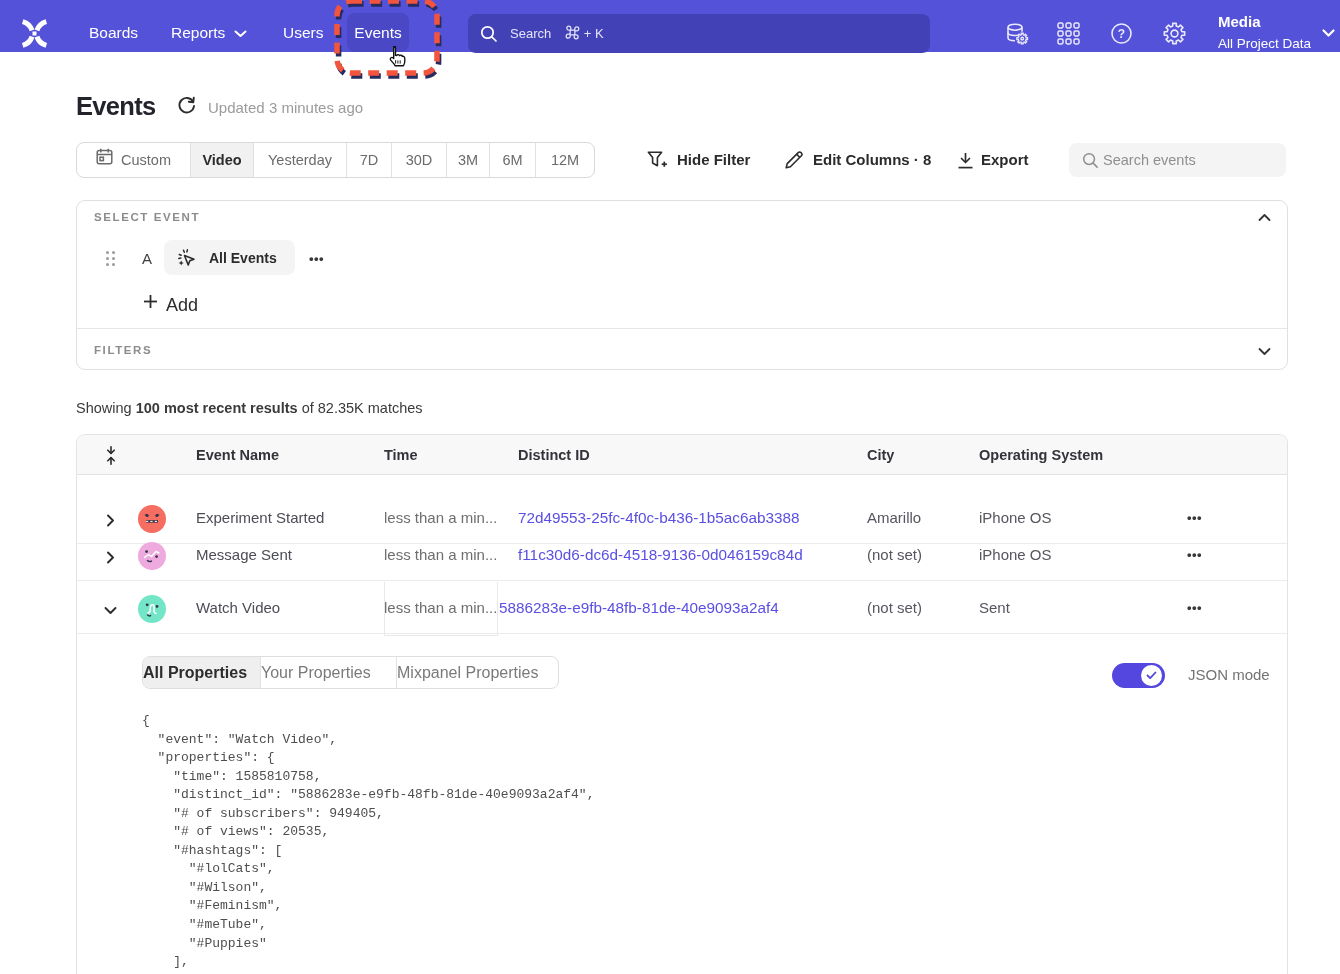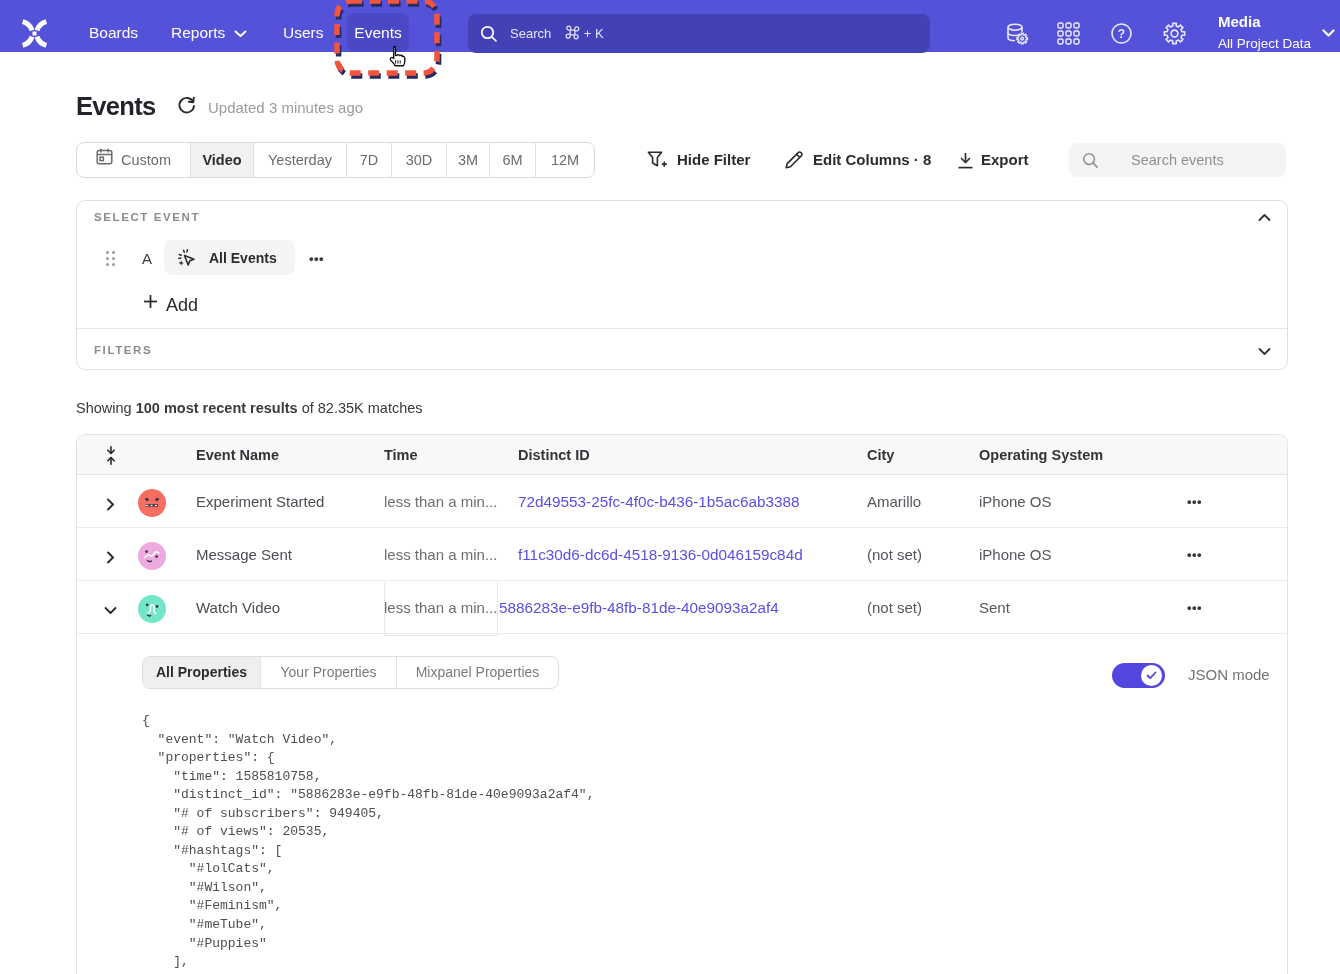--- a/index.html
+++ b/index.html
@@ -49,22 +49,22 @@
 .row { position:absolute; left:0; width:1210px; height:53px; border-bottom:1px solid #ececec; }
 .cell { position:absolute; top:0; height:53px; line-height:54px; font-size:15px; }
 .cname { color:#4c4d55; }
 .ctime { color:#6e6e6e; }
 .cid { color:#5a4fe2; font-size:15.3px; }
 .ccity { color:#55565e; }
 .dots3 { font-size:13px; font-weight:700; color:#3a3a3a; letter-spacing:0.5px; }
 
 #tabs { position:absolute; left:142px; top:656px; height:33px; display:flex;
   border:1px solid #dedede; border-radius:8px; overflow:hidden; background:#fff; }
-#tabs .tab { height:31px; line-height:31px; font-size:14px; color:#7a7a7a;
-  border-right:1px solid #e2e2e2; text-align:center; }
+#tabs .tab { height:31px; line-height:31px; font-size:16px; color:#7a7a7a;
+  border-right:1px solid #e2e2e2; }
 #tabs .tab:last-child { border-right:none; }
 #tabs .tsel { background:#efefef; color:#2c2c2c; font-weight:700; }
 #jsonmode { position:absolute; left:1188px; top:666px; font-size:15px; font-weight:400; color:#737373; }
 #jsonpre { position:absolute; left:142px; top:712px; font-family:"Liberation Mono", monospace;
   font-size:13px; line-height:18.55px; color:#4e4e4e; white-space:pre; }
 </style>
 </head>
 <body>
 <div id="app">
 
@@ -192,21 +192,21 @@
   <line x1="8.5" y1="1" x2="8.5" y2="10"></line>
   <path d="M4.5,6.5 L8.5,10.5 L12.5,6.5" stroke-linejoin="round" stroke-linecap="round"></path>
   <line x1="1.5" y1="15.6" x2="15.5" y2="15.6"></line>
 </svg>
 <div class="toolbtn" style="left:981px">Export</div>
 <div id="searchevents">
   <svg class="abs" style="left:13px;top:9px" width="17" height="17" viewBox="0 0 18 18">
         <circle cx="7.5" cy="7.5" r="5.7" stroke="#8f8f8f" stroke-width="1.6" fill="none"></circle>
         <line x1="11.8" y1="11.8" x2="16" y2="16" stroke="#8f8f8f" stroke-width="1.6" stroke-linecap="round"></line>
       </svg>
-  <span style="margin-left:62px">Search events</span>
+  <span style="margin-left:34px">Search events</span>
 </div>
 
 <div class="panel" style="top:200px;height:170px"></div>
 <div class="abs seclabel" style="left:94px;top:211px">SELECT EVENT</div>
 <svg class="abs" style="left:1258px;top:213px" width="13" height="9" viewBox="0 0 13 9">
       <path d="M1.5,7 L6.5,2 L11.5,7" stroke="#333" stroke-width="1.8" fill="none" stroke-linecap="round" stroke-linejoin="round"></path>
     </svg>
 <svg class="abs" style="left:105px;top:250px" width="11" height="17" viewBox="0 0 11 17" fill="#9a9a9a">
   <circle cx="2.5" cy="2.5" r="1.5"></circle>
       <circle cx="8.5" cy="2.5" r="1.5"></circle>
@@ -252,21 +252,21 @@
         <line x1="8" y1="18.2" x2="8" y2="11.8"></line>
             <path d="M4.8,14.8 L8,11.6 L11.2,14.8"></path>
       </g>
     </svg>
     <div class="th" style="left:119px">Event Name</div>
     <div class="th" style="left:307px">Time</div>
     <div class="th" style="left:441px">Distinct ID</div>
     <div class="th" style="left:790px">City</div>
     <div class="th" style="left:902px">Operating System</div>
   </div>
-  <div class="row" style="top:40px">
+  <div class="row" style="top:56px">
     <svg class="abs" style="left:29px;top:23px" width="9" height="13" viewBox="0 0 9 13">
           <path d="M2,1.5 L7,6.5 L2,11.5" stroke="#2b2b2b" stroke-width="1.9" fill="none" stroke-linecap="round" stroke-linejoin="round"></path>
         </svg>
     <svg class="abs" style="left:61px;top:14px" width="28" height="28" viewBox="0 0 28 28">
       <circle cx="14" cy="14" r="14" fill="#f66d62"></circle>
       <circle cx="9.2" cy="10.6" r="1.5" fill="#343449"></circle>
           <circle cx="18.8" cy="10.6" r="1.5" fill="#343449"></circle>
       <path d="M6.8,10.2 L9,9.4" stroke="#343449" stroke-width="1.2" fill="none"></path>
       <path d="M21.2,10.2 L19,9.4" stroke="#343449" stroke-width="1.2" fill="none"></path>
       <line x1="8" y1="16.4" x2="20" y2="16.4" stroke="#343449" stroke-width="2.4"></line>

